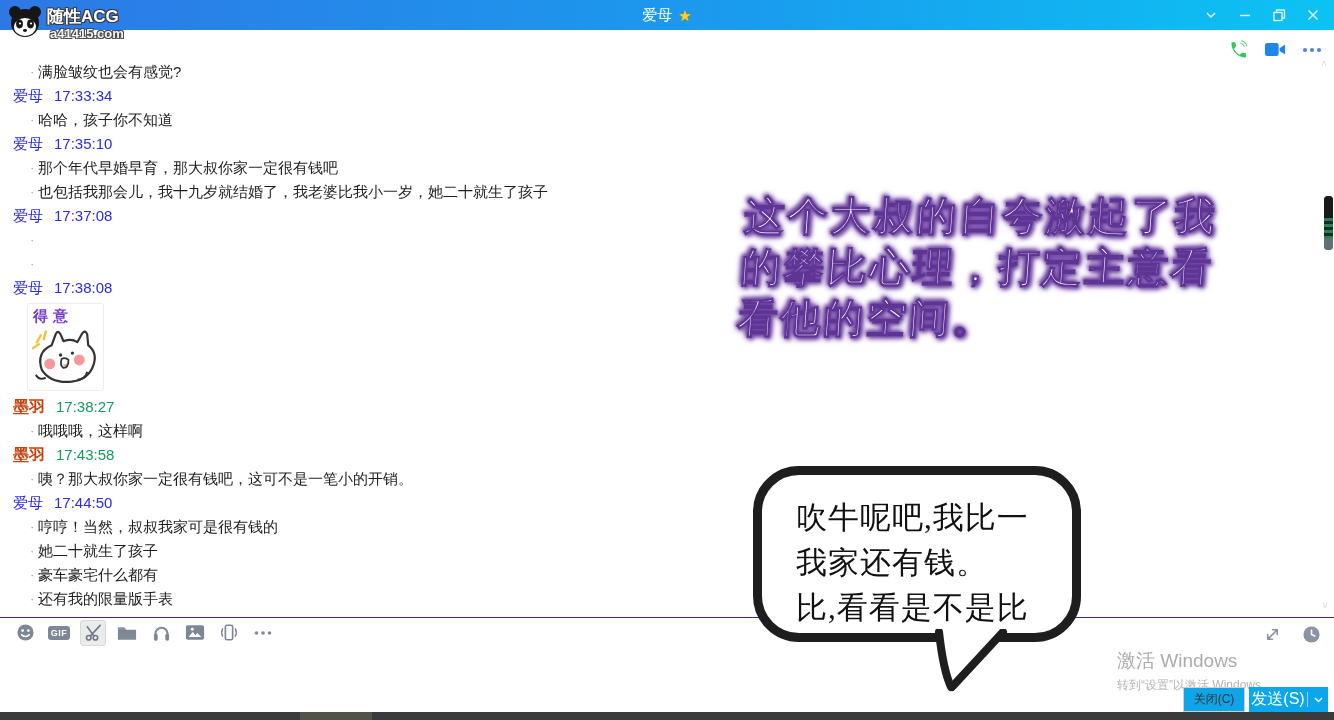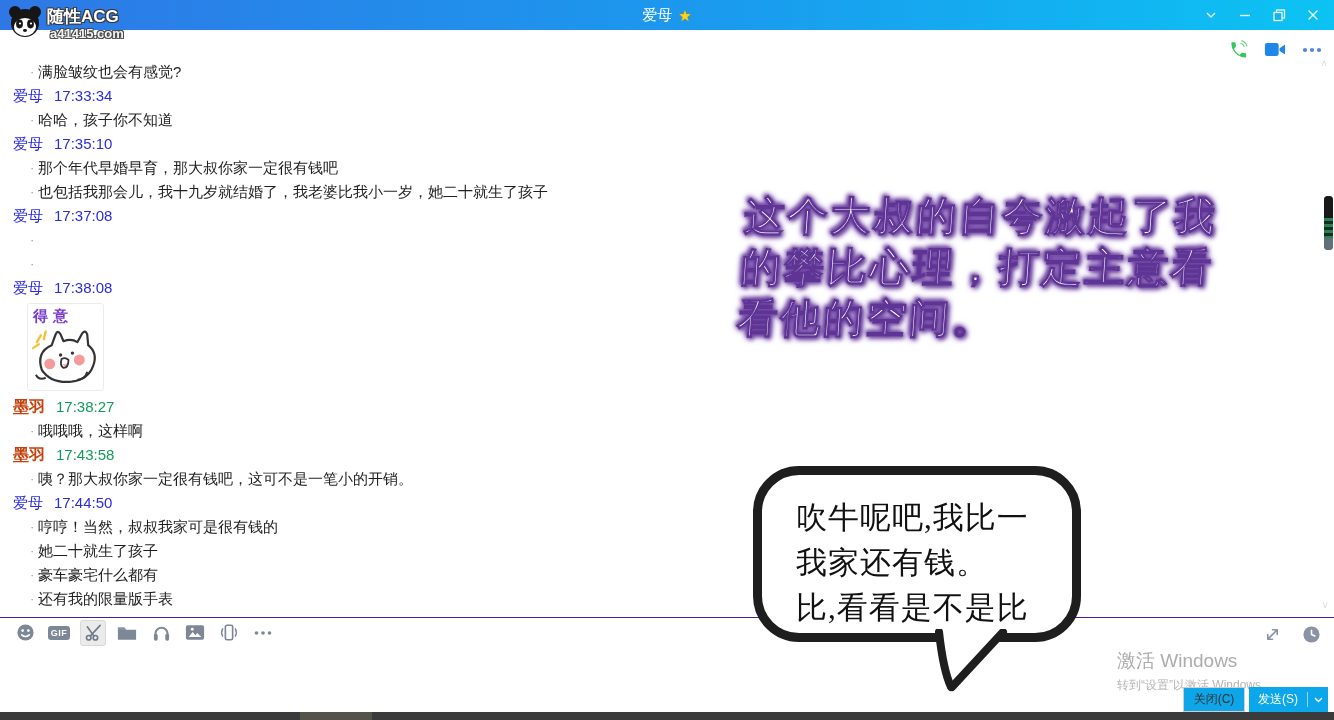--- a/index.html
+++ b/index.html
@@ -110,21 +110,21 @@
   .watermark .w2{ font-size:12px; margin-top:3px; color:rgba(150,150,150,0.72); }
 
   
   .btn-close{
     position:absolute; left:1183px; top:687px; width:62px; height:25px;
     background:#0ea5e9; border:1px solid #cfcfcf; font-size:12px; color:#333;
     display:flex; align-items:center; justify-content:center; cursor:pointer; z-index:4;
   }
   .btn-send{
     position:absolute; left:1249px; top:687px; width:79px; height:25px;
-    background:#0ba7ea; color:#ffffff; font-size:12px; display:flex; align-items:center;
+    background:#0ba7ea; color:#ffffff; font-size:16px; display:flex; align-items:center;
     cursor:pointer; z-index:4;
   }
   .btn-send .send-label{ flex:1; text-align:center; }
   .btn-send .send-divider{ width:1px; height:15px; background:rgba(255,255,255,0.55); }
   .btn-send .send-caret{ width:20px; display:flex; align-items:center; justify-content:center; }
 
   
   .bottom-strip{ position:absolute; left:0; bottom:0; width:1334px; height:8px; background:#3b3b3b; z-index:5; }
   .bottom-strip .seg{ position:absolute; left:300px; top:0; width:72px; height:8px; background:#53534a; }
 

